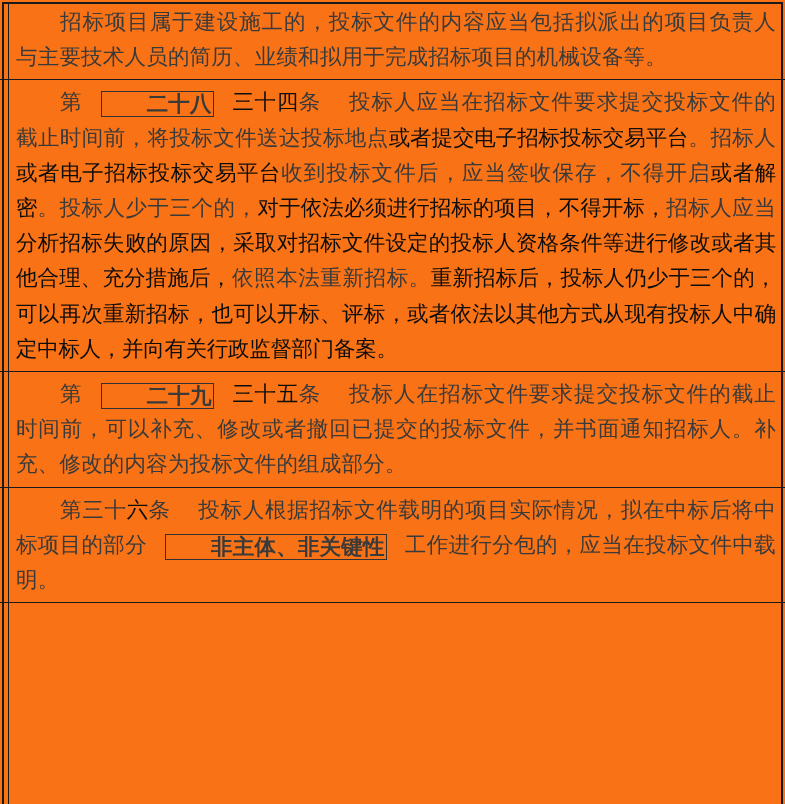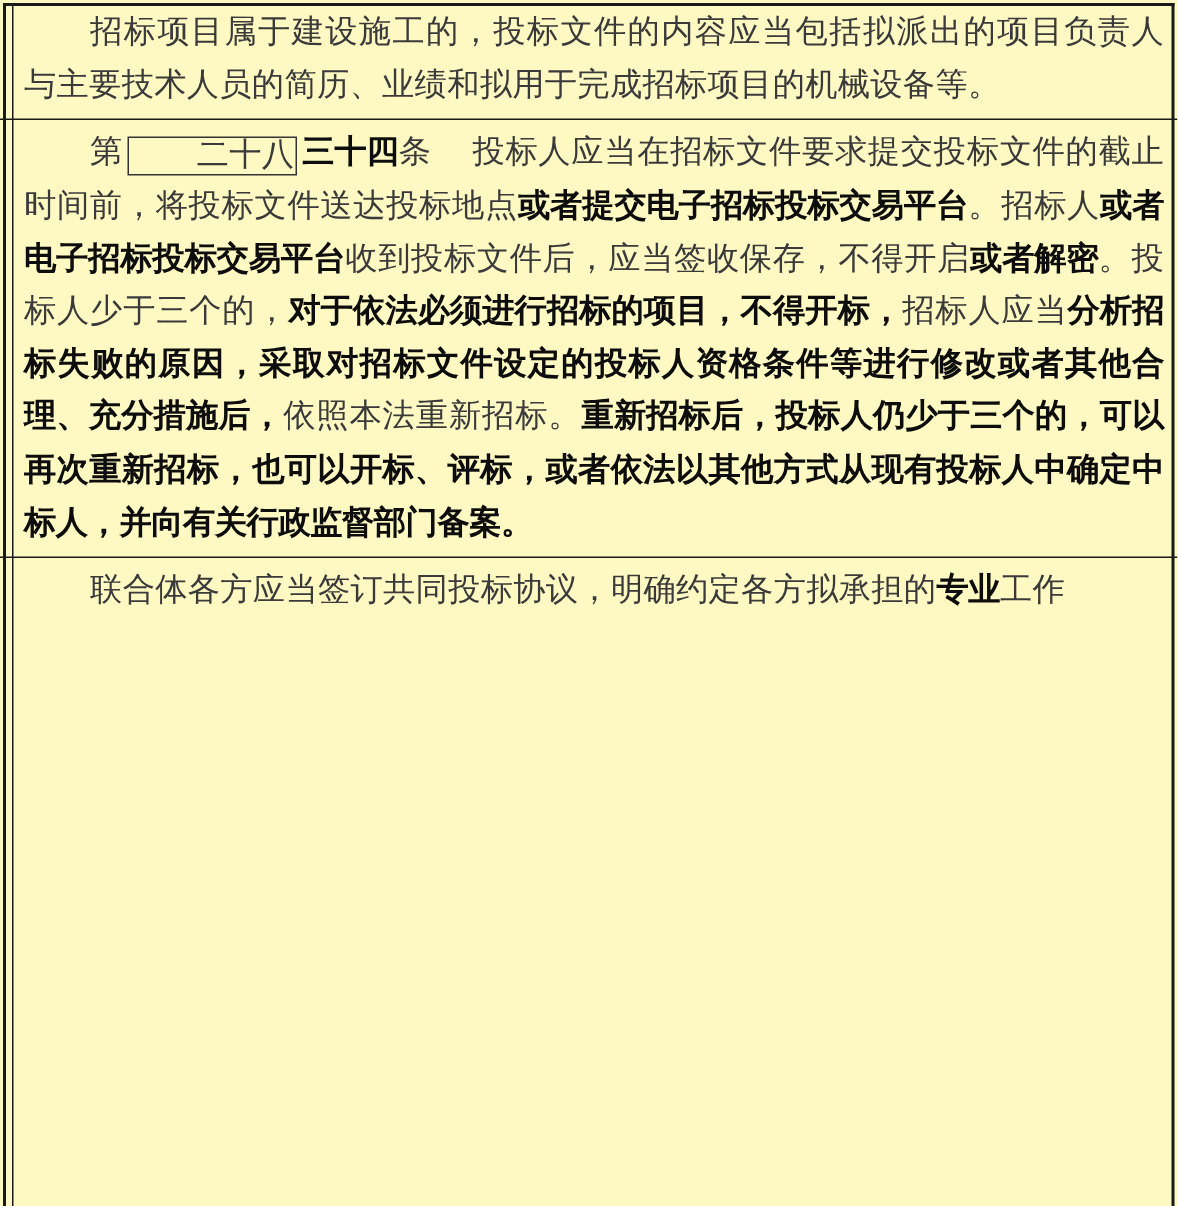--- a/index.html
+++ b/index.html
@@ -13,21 +13,21 @@
     font-family: "DejaVu Serif", "Liberation Serif", serif;
     color: #1a1a1a;
     overflow: hidden;
   }
 
   .doc {
     position: relative;
     width: 785px;
     height: 804px;
     box-sizing: border-box;
-    background: #fef9c3;
+    background: #f97316;
   }
 
   
   .frame {
     position: absolute;
     left: 2px;
     top: 2px;
     right: 2px;
     bottom: -4px;
     border-left: 2px solid #1a1a1a;
@@ -74,34 +74,34 @@
   }
   p.para.indent { text-indent: 2.05em; }
 
   
   .orig {
     font-weight: 400;
     color: #3a3a3a;
   }
   
   .new {
-    font-weight: 700;
+    font-weight: 400;
     color: #0d0d0d;
     font-family: "DejaVu Sans", "Liberation Sans", sans-serif;
     letter-spacing: -0.3px;
   }
   
   .boxed {
     display: inline-block;
     border: 1.5px solid #333333;
     padding: 0 1px;
-    margin: 0 3px;
+    margin: 0 18px;
     line-height: 1.12;
     vertical-align: -2px;
-    font-weight: 400;
+    font-weight: 700;
     color: #3a3a3a;
   }
   .boxed.blank {
     min-width: 0.95em;
   }
   .sp { display: inline-block; width: 1.25em; }
 </style>
 </head>
 <body>
 
@@ -109,17 +109,22 @@
   <div class="frame">
     <div class="frame-inner"></div>
   </div>
   <div class="cells" id="cells-root">
       <div class="cell" id="block-continuation">
         <p class="para indent"><span class="orig">招标项目属于建设施工的，投标文件的内容应当包括拟派出的项目负责人与主要技术人员的简历、业绩和拟用于完成招标项目的机械设备等。</span></p>
       </div>
       <div class="cell" id="block-article-34">
         <p class="para indent"><span class="orig">第</span><span class="boxed">二十八</span><span class="new">三十四</span><span class="orig">条</span><span class="sp"></span><span class="orig">投标人应当在招标文件要求提交投标文件的截止时间前，将投标文件送达投标地点</span><span class="new">或者提交电子招标投标交易平台</span><span class="orig">。招标人</span><span class="new">或者电子招标投标交易平台</span><span class="orig">收到投标文件后，应当签收保存，不得开启</span><span class="new">或者解密</span><span class="orig">。投标人少于三个的，</span><span class="new">对于依法必须进行招标的项目，不得开标，</span><span class="orig">招标人应当</span><span class="new">分析招标失败的原因，采取对招标文件设定的投标人资格条件等进行修改或者其他合理、充分措施后，</span><span class="orig">依照本法重新招标。</span><span class="new">重新招标后，投标人仍少于三个的，可以再次重新招标，也可以开标、评标，或者依法以其他方式从现有投标人中确定中标人，并向有关行政监督部门备案。</span></p>
       </div>
+      <div class="cell" id="block-article-35">
+        <p class="para indent"><span class="orig">第</span><span class="boxed">二十九</span><span class="new">三十五</span><span class="orig">条</span><span class="sp"></span><span class="orig">投标人在招标文件要求提交投标文件的截止时间前，可以补充、修改或者撤回已提交的投标文件，并书面通知招标人。补充、修改的内容为投标文件的组成部分。</span></p>
+      </div>
+      <div class="cell" id="block-article-36">
+        <p class="para indent"><span class="orig">第三十</span><span class="new">六</span><span class="orig">条</span><span class="sp"></span><span class="orig">投标人根据招标文件载明的项目实际情况，拟在中标后将中标项目的部分</span><span class="boxed">非主体、非关键性</span><span class="orig">工作进行分包的，应当在投标文件中载明。</span></p>
+      </div>
       <div class="cell" id="block-article-37">
-        <p class="para indent"><span class="orig">联合体各方应当签订共同投标协议，明确约定各方拟承担的</span><span class="new">专业</span><span class="orig">工作</span></p>
       </div>
     </div>
 </div>
 
 </body></html>

